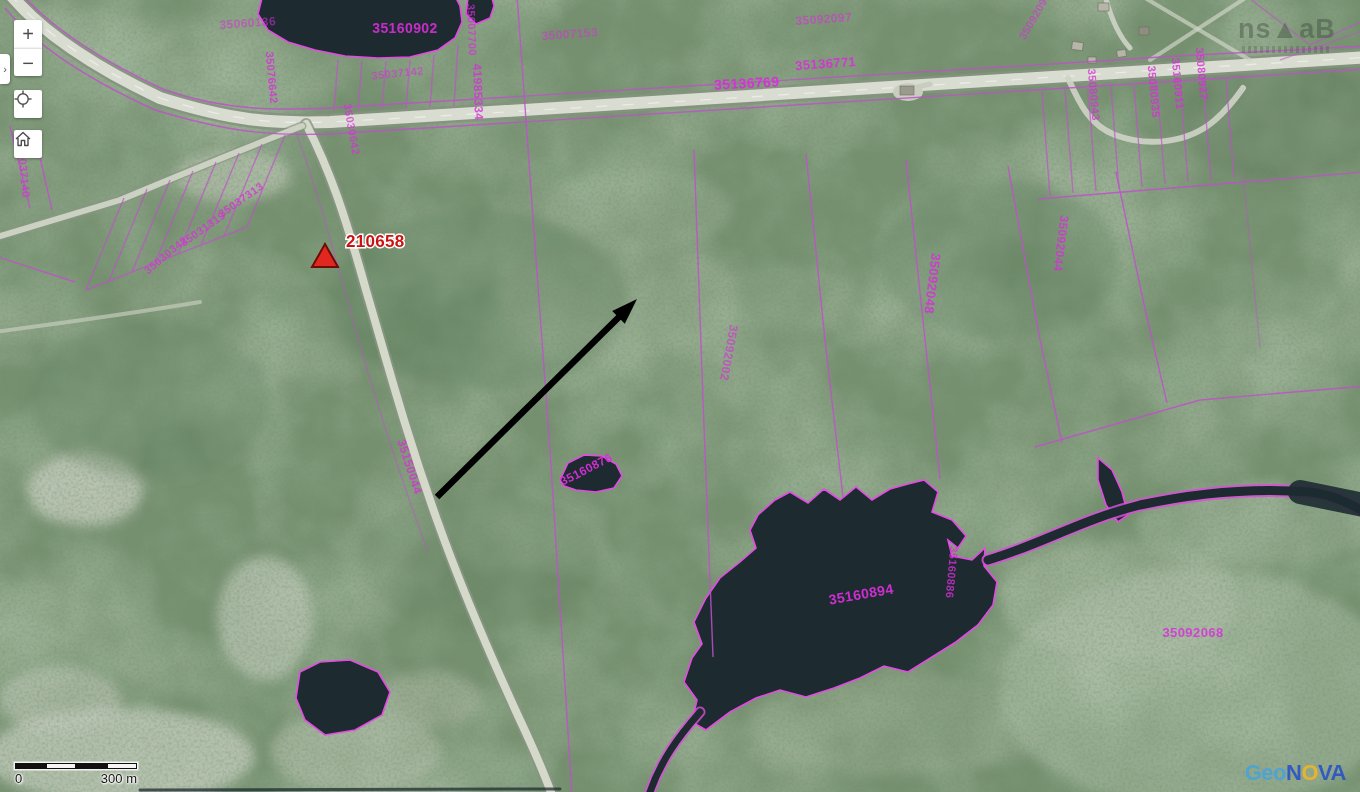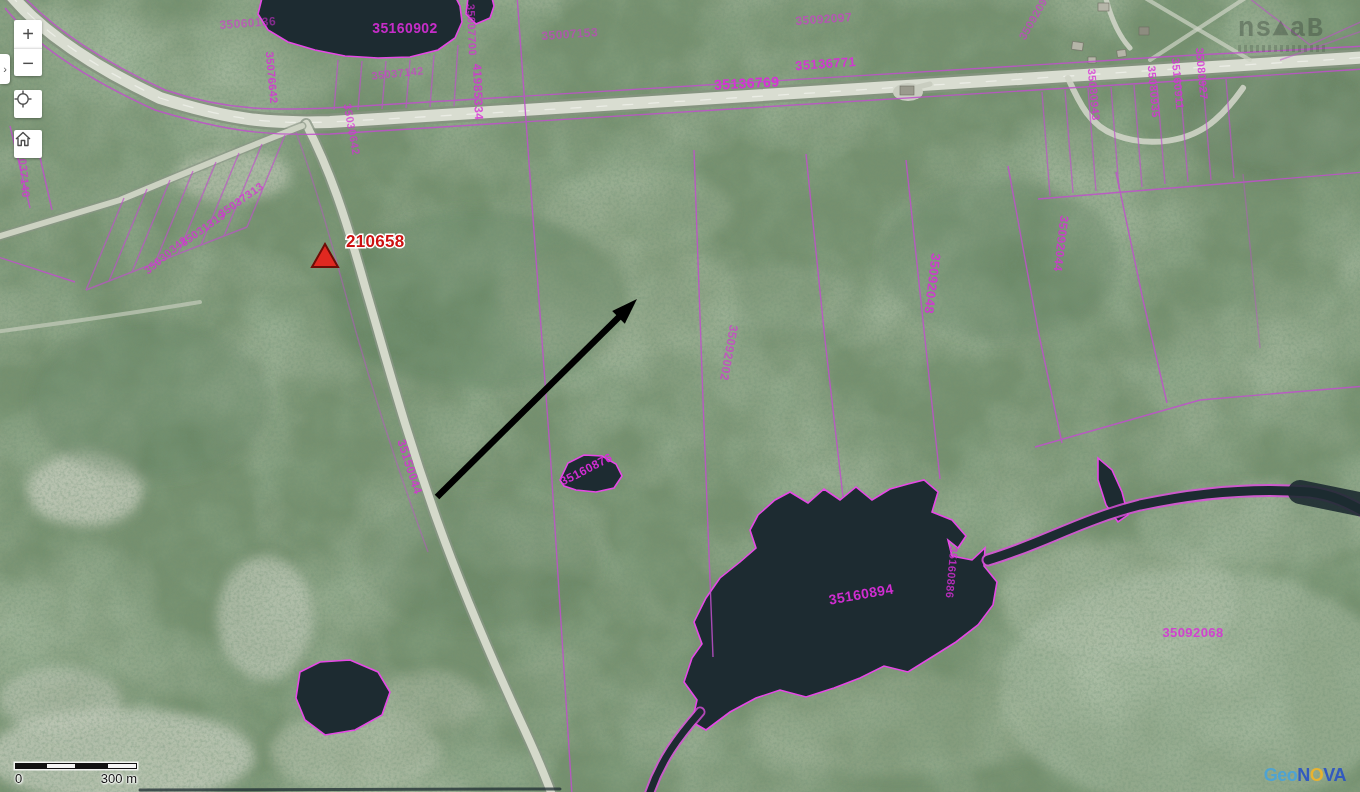--- a/index.html
+++ b/index.html
@@ -26,28 +26,28 @@
   
   .scalebar{position:absolute;left:15px;top:763px;width:122px;}
   .sb-bar{display:flex;height:6px;box-shadow:0 0 0 1.5px rgba(255,255,255,.85);}
   .sb-bar span{flex:1;border:1px solid #111;}
   .sb-seg-b{background:#111;}
   .sb-seg-w{background:#f5f5f5;}
   .sb-labels{display:flex;justify-content:space-between;margin-top:2px;
         font-size:13px;color:#111;
         text-shadow:0 0 2px #fff,0 0 2px #fff,0 0 3px #fff,1px 1px 2px #fff;}
   
-  .logo{position:absolute;right:14px;bottom:6px;font-size:18px;font-weight:700;
+  .logo{position:absolute;right:14px;bottom:6px;font-size:22px;font-weight:700;
         letter-spacing:-.5px;opacity:.92;}
   .logo .l-geo{color:#4aa3d8;}
   .logo .l-n,.logo .l-va{color:#2b54c4;}
   .logo .l-o{color:#f0b429;}
   
   .watermark{position:absolute;left:1238px;top:14px;color:rgba(60,72,60,.42);
-        font-family:Liberation Mono, monospace;font-size:27px;font-weight:700;
+        font-family:Liberation Sans, sans-serif;font-size:27px;font-weight:700;
         letter-spacing:1px;filter:blur(.4px);}
   .watermark .wm-sub{display:block;height:7px;width:90px;margin:1px auto 0;
         background:repeating-linear-gradient(90deg,rgba(60,72,60,.25) 0 3px,transparent 3px 6px);}
 </style>
 </head>
 <body>
 
 <div class="stage">
 
   <svg width="1360" height="792" viewBox="0 0 1360 792">

